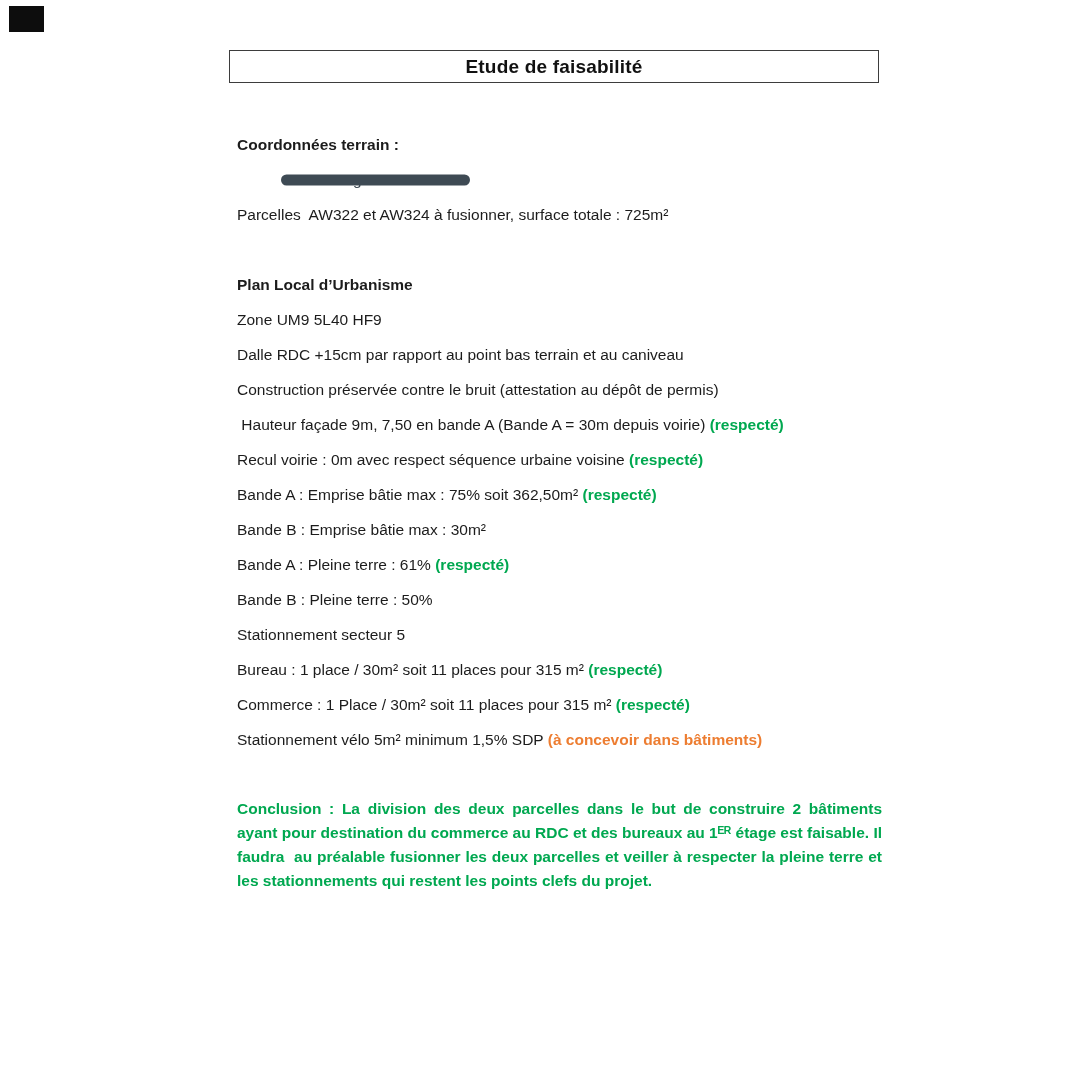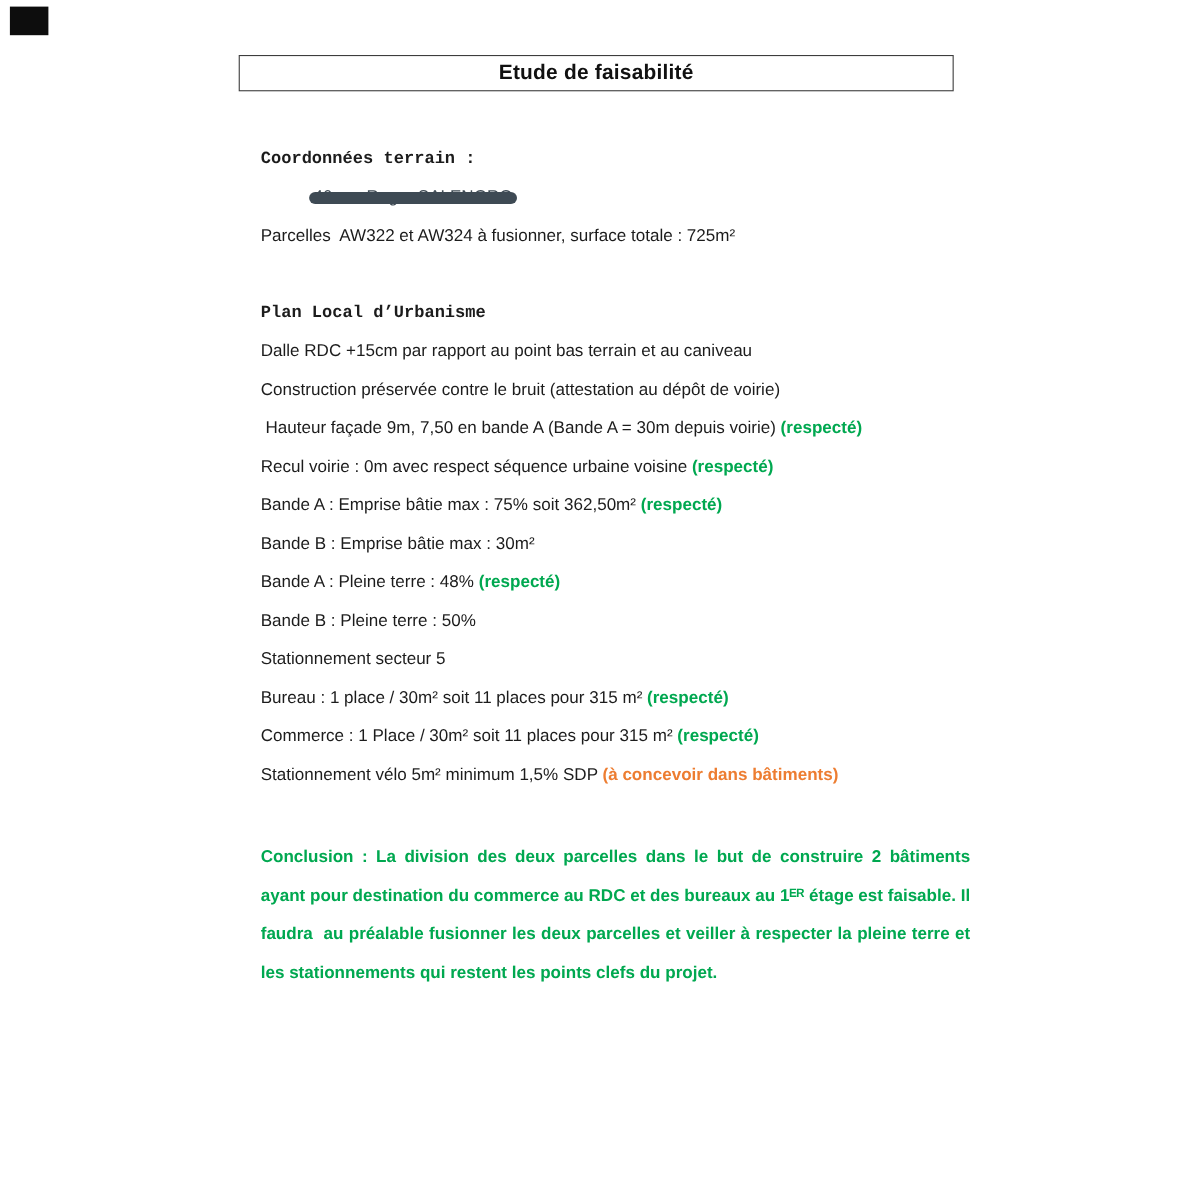--- a/index.html
+++ b/index.html
@@ -15,37 +15,37 @@
     background:#ffffff;
     font-family:"Liberation Sans","DejaVu Sans",sans-serif;
     color:var(--text);
     overflow:hidden;
   }
   .corner-mark{
     position:absolute;left:9px;top:6px;width:35px;height:26px;
     background:#0d0d0d;
   }
   .title-box{
-    position:absolute;left:217px;top:50px;width:648px;height:31px;
+    position:absolute;left:229px;top:50px;width:648px;height:31px;
     border:1.5px solid #3d3d3d;
     display:flex;align-items:center;justify-content:center;
     font-weight:700;font-size:19px;letter-spacing:0.2px;
     color:#111111;
   }
   .content{
     position:absolute;left:237px;top:127px;width:700px;
   }
   .line{
     margin:0;
     font-size:15.5px;
     line-height:35px;
     white-space:pre-wrap;
     color:var(--text);
   }
-  .line.bold{font-weight:700;font-family:Liberation Mono, monospace;}
+  .line.bold{font-weight:700;}
   .spacer{height:35px;}
   .status{font-weight:700;}
   .status.green{color:var(--green);}
   .status.orange{color:var(--orange);}
   .redacted{
     position:relative;display:inline-block;
     color:var(--redact);
     line-height:normal;
     margin-left:48px;
   }
@@ -54,21 +54,21 @@
     position:absolute;left:-4px;right:-4px;top:50%;
     transform:translateY(-50%);
     height:11px;border-radius:6px;
     background:var(--redact);
   }
   .conclusion{
     margin:40px 0 0 0;
     width:645px;
     font-size:15.5px;
     font-weight:700;
-    line-height:35px;
+    line-height:24px;
     color:var(--green);
     text-align:justify;
     white-space:pre-wrap;
   }
 </style>
 </head>
 <body>
 
 <div class="page">
 
@@ -86,27 +86,28 @@
         <p class="line"><span class="redacted">40 rue Roger SALENGRO</span></p>
       </div>
 
     <p class="line">Parcelles  AW322 et AW324 à fusionner, surface totale : 725m²</p>
 
     <div class="spacer"></div>
 
     <p class="line bold">Plan Local d’Urbanisme</p>
 
     <div id="plu-lines">
+        <p class="line"><span>Zone UM9 5L40 HF9</span></p>
         <p class="line"><span>Dalle RDC +15cm par rapport au point bas terrain et au caniveau</span></p>
-        <p class="line"><span>Construction préservée contre le bruit (attestation au dépôt de voirie)</span></p>
+        <p class="line"><span>Construction préservée contre le bruit (attestation au dépôt de permis)</span></p>
         <p class="line"><span> Hauteur façade 9m, 7,50 en bande A (Bande A = 30m depuis voirie) </span><span class="status green">(respecté)</span></p>
         <p class="line"><span>Recul voirie : 0m avec respect séquence urbaine voisine </span><span class="status green">(respecté)</span></p>
         <p class="line"><span>Bande A : Emprise bâtie max : 75% soit 362,50m² </span><span class="status green">(respecté)</span></p>
         <p class="line"><span>Bande B : Emprise bâtie max : 30m²</span></p>
-        <p class="line"><span>Bande A : Pleine terre : 48% </span><span class="status green">(respecté)</span></p>
+        <p class="line"><span>Bande A : Pleine terre : 61% </span><span class="status green">(respecté)</span></p>
         <p class="line"><span>Bande B : Pleine terre : 50%</span></p>
         <p class="line"><span>Stationnement secteur 5</span></p>
         <p class="line"><span>Bureau : 1 place / 30m² soit 11 places pour 315 m² </span><span class="status green">(respecté)</span></p>
         <p class="line"><span>Commerce : 1 Place / 30m² soit 11 places pour 315 m² </span><span class="status green">(respecté)</span></p>
         <p class="line"><span>Stationnement vélo 5m² minimum 1,5% SDP </span><span class="status orange">(à concevoir dans bâtiments)</span></p>
       </div>
 
     <p class="conclusion">Conclusion : La division des deux parcelles dans le but de construire 2 bâtiments ayant pour destination du commerce au RDC et des bureaux au 1ᴱᴿ étage est faisable. Il faudra  au préalable fusionner les deux parcelles et veiller à respecter la pleine terre et les stationnements qui restent les points clefs du projet.</p>
 
   </div>

